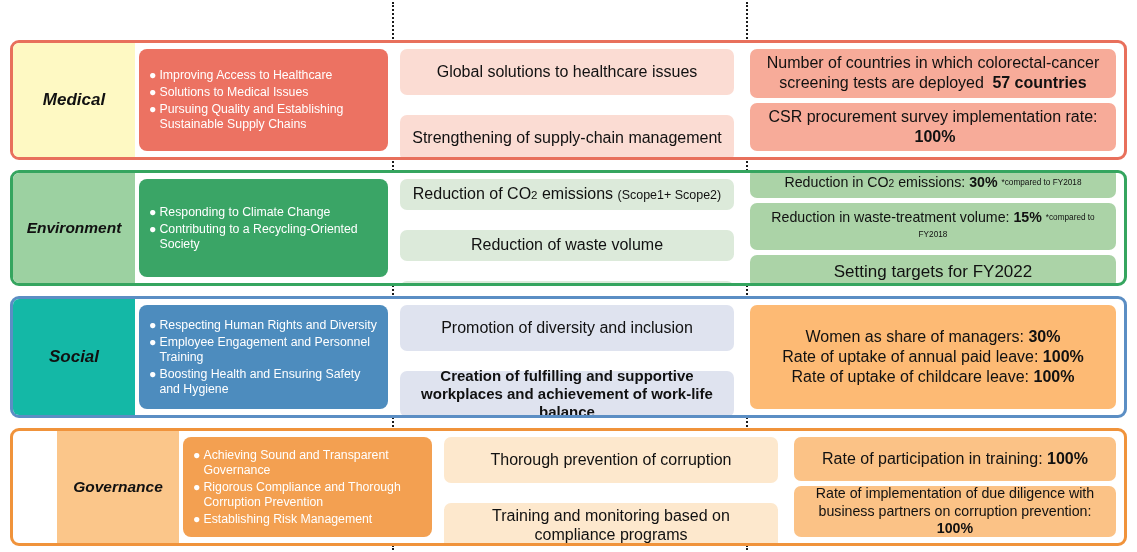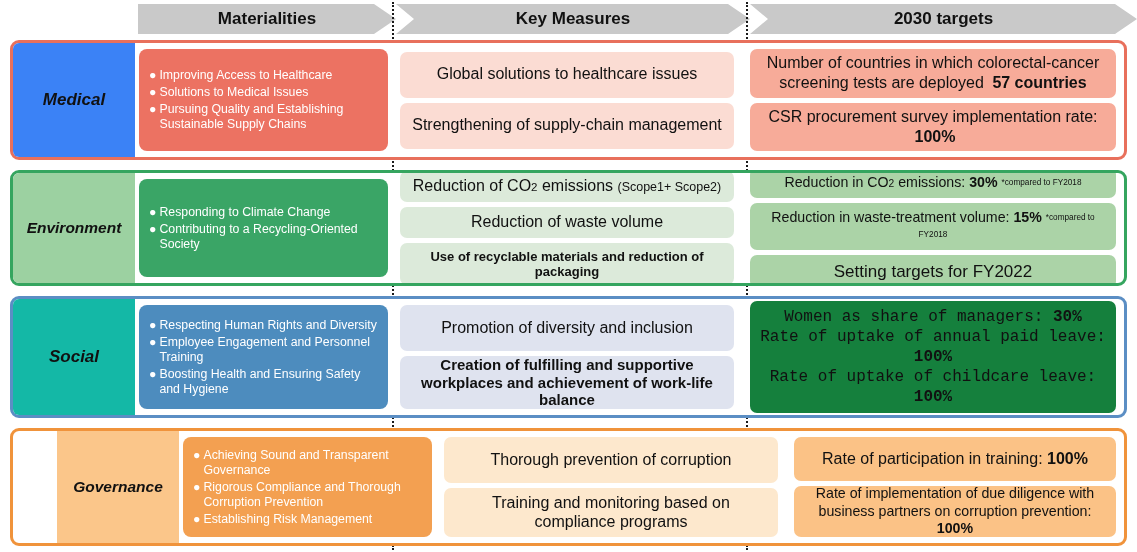--- a/index.html
+++ b/index.html
@@ -49,21 +49,21 @@
   .row-social    {top:296px; height:122px;border-color:#5b8ec4;}
   .row-governance{top:428px; height:118px;border-color:#f0933b;}
 
   
   .cat-label{
     width:122px;flex:0 0 122px;
     display:flex;align-items:center;justify-content:center;
     font-style:italic;font-weight:bold;font-size:17px;color:#111;
     text-align:center;
   }
-  .row-medical    .cat-label{background:#3b82f6;}
+  .row-medical    .cat-label{background:#fef9c3;}
   .row-environment .cat-label{background:#9cd1a1;}
   .row-social     .cat-label{background:#14b8a6;}
   .row-governance .cat-label{background:#fbc68a;margin-left:44px;}
   .row-environment .cat-label,.row-governance .cat-label{font-size:15.5px;}
 
   
   .mat-cell{
     flex:0 0 257px;width:257px;
     display:flex;align-items:center;justify-content:center;
     padding:6px 4px;box-sizing:border-box;
@@ -82,21 +82,21 @@
   .row-governance .mat-box{background:#f3a051;}
   .bullet-li{display:flex;align-items:flex-start;margin:1px 0;}
   .bullet-dot{
     flex:0 0 auto;margin-right:3px;line-height:1.22;font-size:12.3px;
   }
   .bullet-txt{flex:1 1 auto;}
 
   
   .key-cell{
     flex:0 0 350px;width:350px;
-    display:flex;flex-direction:column;justify-content:center;gap:5px;
+    display:flex;flex-direction:column;justify-content:space-between;gap:20px;
     padding:6px 8px;box-sizing:border-box;
   }
   .key-pill{
     border-radius:7px;
     display:flex;align-items:center;justify-content:center;
     text-align:center;color:#111;
     padding:6px 8px;box-sizing:border-box;
     font-size:16px;line-height:1.18;
   }
   .row-medical    .key-pill{background:#fbdcd3;}
@@ -114,48 +114,37 @@
   }
   .tgt-pill{
     border-radius:7px;
     display:flex;align-items:center;justify-content:center;
     text-align:center;color:#111;
     padding:6px 6px;box-sizing:border-box;
     font-size:16px;line-height:1.25;
   }
   .row-medical    .tgt-pill{background:#f7ab99;}
   .row-environment .tgt-pill{background:#abd3a7;}
-  .row-social     .tgt-pill{background:#15803d;font-family:Liberation Mono, monospace;}
+  .row-social     .tgt-pill{background:#fdba74;}
   .row-governance .tgt-pill{background:#fbc286;}
   .tgt-pill.sm{font-size:14.2px;}
   .tgt-pill.lg{font-size:17px;}
   .tgt-pill.tall{min-height:44px;}
 
   b{font-weight:bold;}
   .sub{font-size:0.72em;vertical-align:baseline;}
   .note{font-size:0.58em;vertical-align:2px;}
   .paren{font-size:0.78em;}
   .ml{margin-left:4px;}
 </style>
 </head>
 <body>
 
 <div class="canvas">
 
-  <div class="header">
-    <div class="arrow arrow-mat">
-      <span>Materialities</span>
-    </div>
-    <div class="arrow arrow-key notch">
-      <span>Key Measures</span>
-    </div>
-    <div class="arrow arrow-tgt notch">
-      <span>2030 targets</span>
-    </div>
-  </div>
 
   <div class="vdot vdot-1"></div>
   <div class="vdot vdot-2"></div>
 
   <div class="row row-medical">
     <div class="cat-label">Medical</div>
 
     <div class="mat-cell">
       <div class="mat-box">
         <div class="bullet-li">

